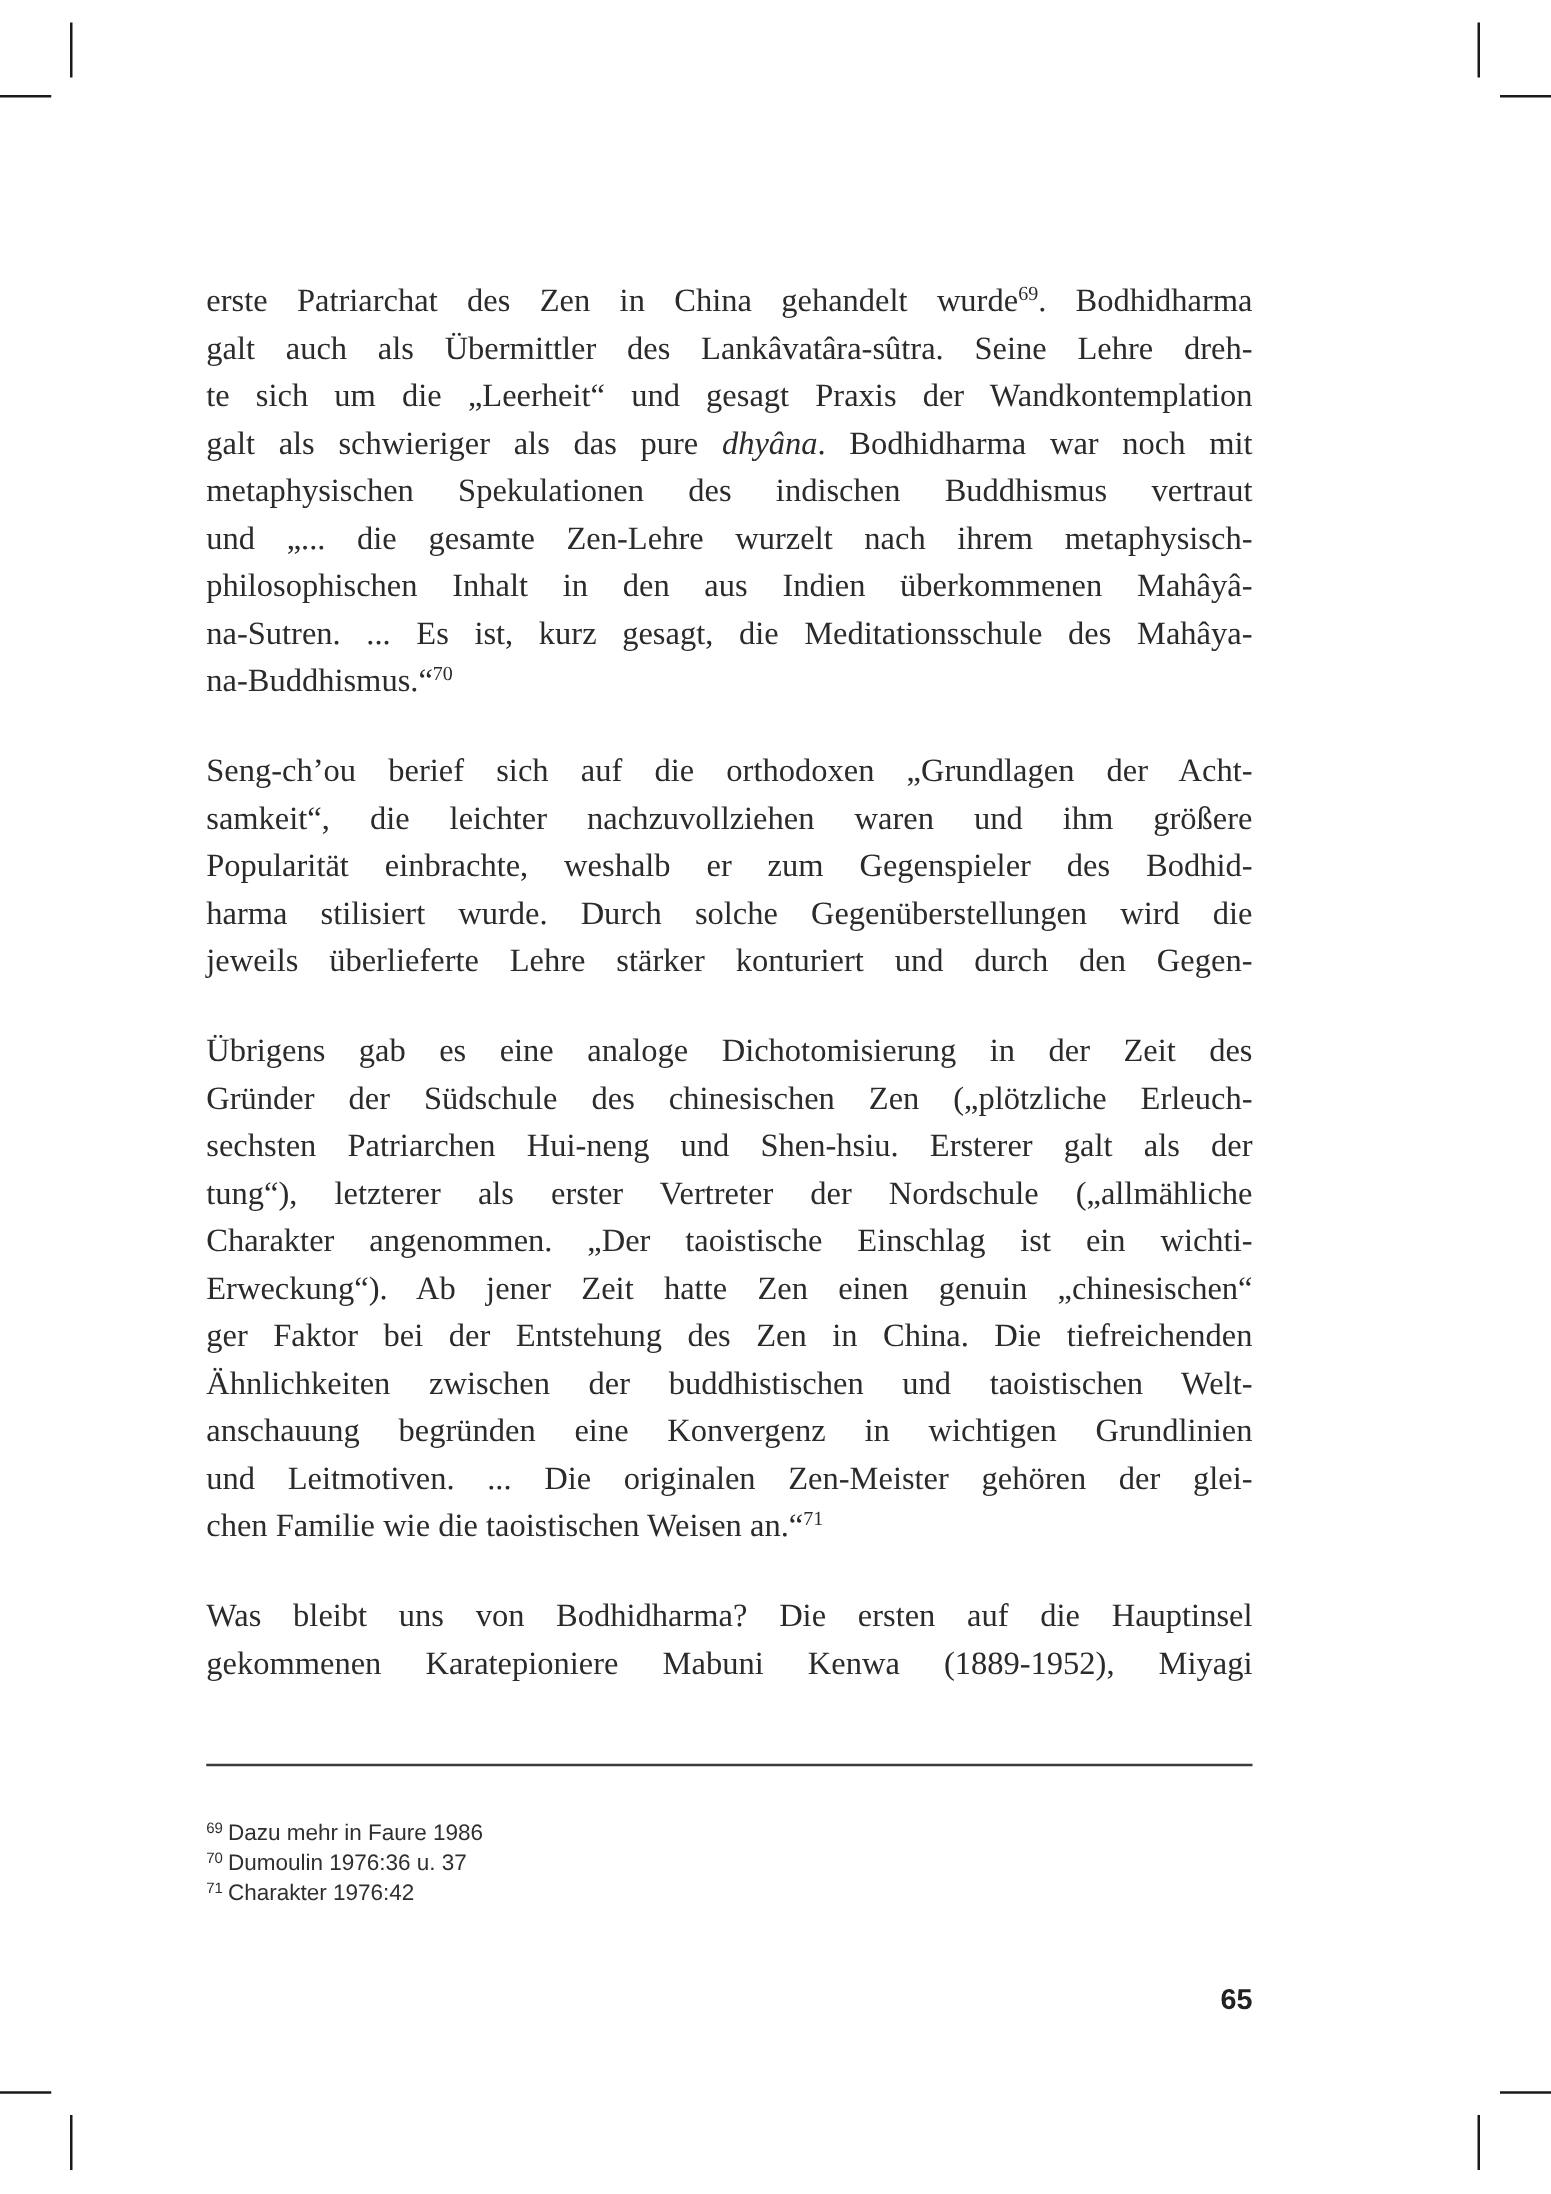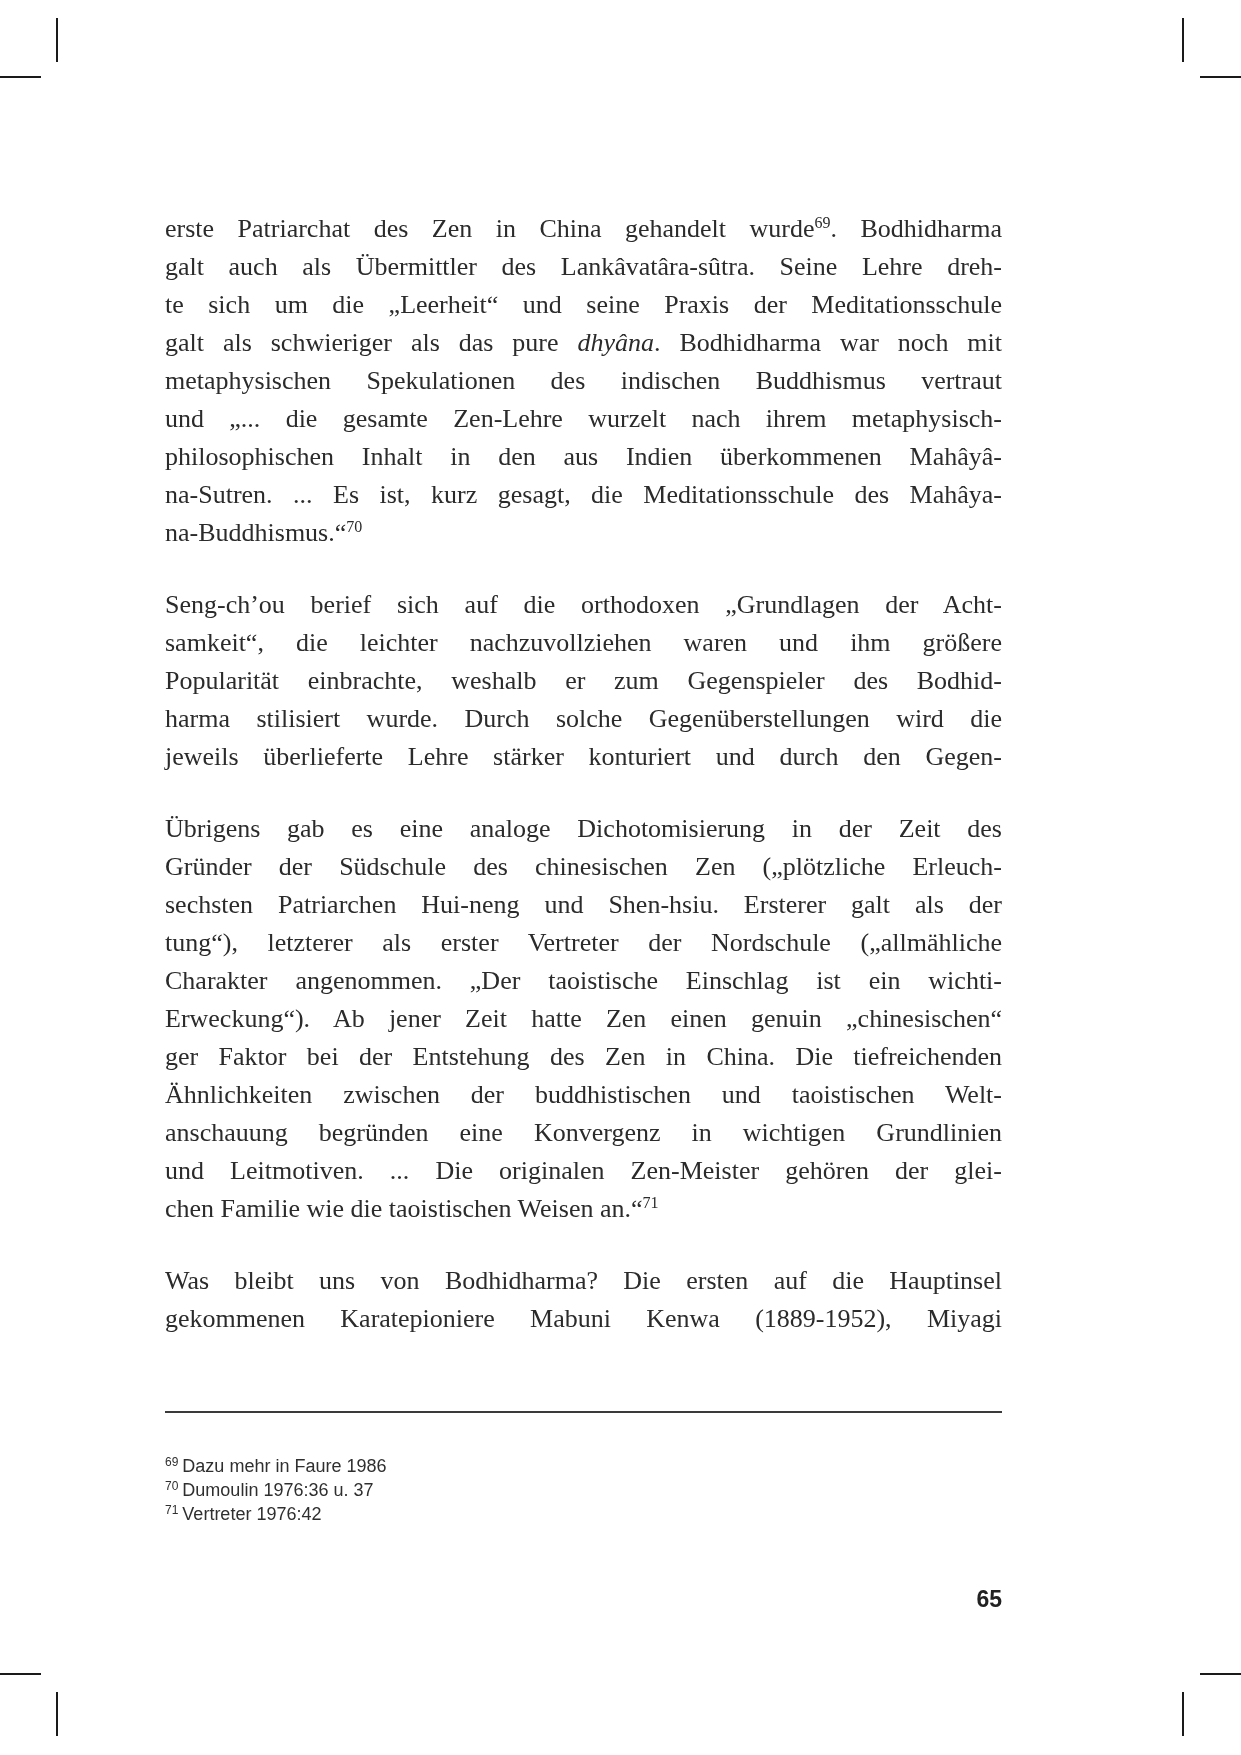--- a/index.html
+++ b/index.html
@@ -102,25 +102,25 @@
 
   <div class="crop v tl-v"></div>
   <div class="crop h tl-h"></div>
   <div class="crop v tr-v"></div>
   <div class="crop h tr-h"></div>
   <div class="crop h bl-h"></div>
   <div class="crop v bl-v"></div>
   <div class="crop h br-h"></div>
   <div class="crop v br-v"></div>
 
-  <div class="body-text" id="body-text" style="color: rgb(43, 43, 43);">
+  <div class="body-text" id="body-text" style="color: rgb(43, 43, 43); margin-top: 12px;">
       <div class="para">
         <div class="line">erste Patriarchat des Zen in China gehandelt wurde<sup>69</sup>. Bodhidharma</div>
         <div class="line">galt auch als Übermittler des Lankâvatâra-sûtra. Seine Lehre dreh-</div>
-        <div class="line">te sich um die „Leerheit“ und seine Praxis der Meditationsschule</div>
+        <div class="line">te sich um die „Leerheit“ und gesagt Praxis der Wandkontemplation</div>
         <div class="line">galt als schwieriger als das pure <em>dhyâna</em>. Bodhidharma war noch mit</div>
         <div class="line">metaphysischen Spekulationen des indischen Buddhismus vertraut</div>
         <div class="line">und „... die gesamte Zen-Lehre wurzelt nach ihrem metaphysisch-</div>
         <div class="line">philosophischen Inhalt in den aus Indien überkommenen Mahâyâ-</div>
         <div class="line">na-Sutren. ... Es ist, kurz gesagt, die Meditationsschule des Mahâya-</div>
         <div class="line endline">na-Buddhismus.“<sup>70</sup></div>
       </div>
       <div class="para">
         <div class="line">Seng-ch’ou berief sich auf die orthodoxen „Grundlagen der Acht-</div>
         <div class="line">samkeit“, die leichter nachzuvollziehen waren und ihm größere</div>
@@ -144,18 +144,18 @@
       <div class="para">
         <div class="line">Was bleibt uns von Bodhidharma? Die ersten auf die Hauptinsel</div>
         <div class="line">gekommenen Karatepioniere Mabuni Kenwa (1889-1952), Miyagi</div>
       </div>
     </div>
 
   <div class="footnote-rule" style="border-top-color: rgb(58, 58, 58);"></div>
   <div class="footnotes" id="footnotes">
       <div class="footnote"><sup>69</sup><span>Dazu mehr in Faure 1986</span></div>
       <div class="footnote"><sup>70</sup><span>Dumoulin 1976:36 u. 37</span></div>
-      <div class="footnote"><sup>71</sup><span>Vertreter 1976:42</span></div>
+      <div class="footnote"><sup>71</sup><span>Charakter 1976:42</span></div>
     </div>
 
   <div class="page-number">65</div>
 
 </div>
 
 </body></html>

